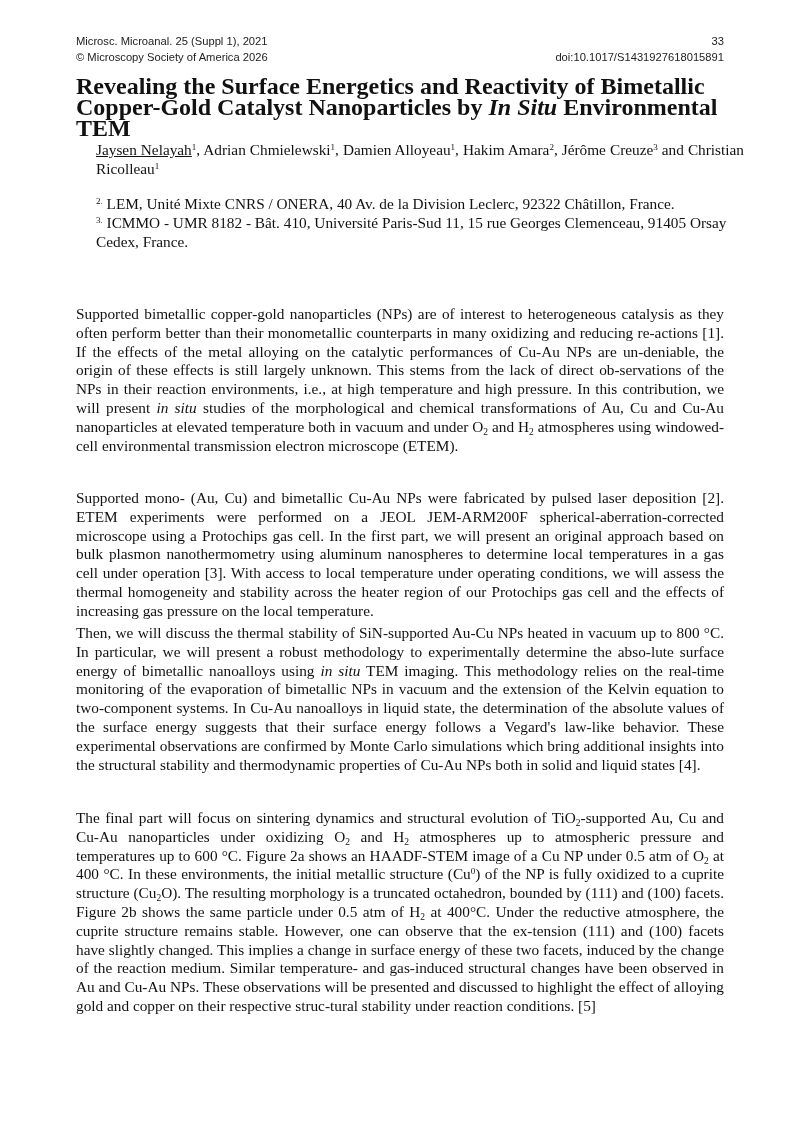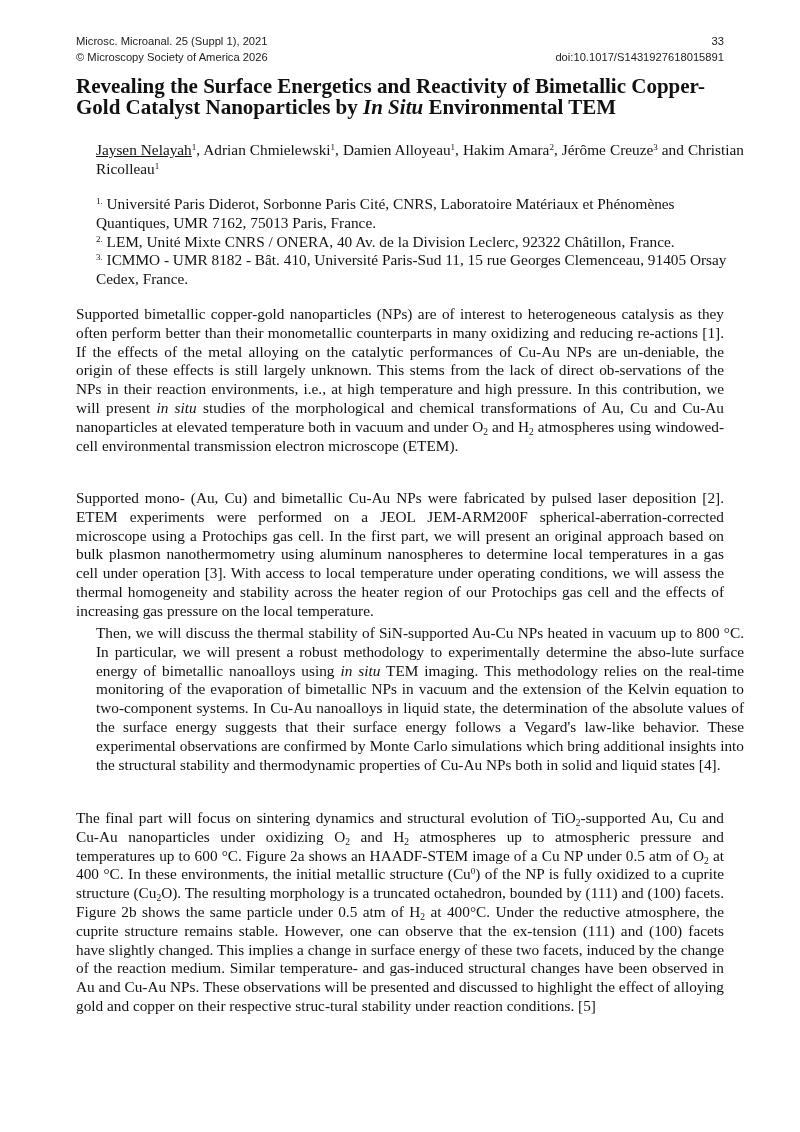--- a/index.html
+++ b/index.html
@@ -1,33 +1,33 @@
 <!DOCTYPE html>
 <html><head>
 <meta charset="utf-8">
 <style>
   html, body { margin: 0; padding: 0; background: #ffffff; }
   body { width: 800px; height: 1132px; position: relative; overflow: hidden; color: #111; }
   .page { position: absolute; left: 76px; top: 0; width: 648px; }
   .header { position: absolute; top: 33px; left: 0; width: 648px; font-family: "Liberation Sans", sans-serif; font-size: 11.2px; line-height: 16px; color: #222; }
   .header .row { display: flex; justify-content: space-between; }
-  .title { position: absolute; top: 76px; left: 0; width: 648px; font-family: "Liberation Serif", serif; font-weight: bold; font-size: 21px; line-height: 21px; color: #111; margin: 0; }
+  .title { position: absolute; top: 76px; left: 0; width: 648px; font-family: "Liberation Serif", serif; font-weight: bold; font-size: 24px; line-height: 21px; color: #111; margin: 0; }
   .title i { font-style: italic; }
   .serif { font-family: "Liberation Serif", serif; font-size: 15.3px; line-height: 18.8px; color: #111; margin-left: 20px; }
   .authors { position: absolute; top: 141px; left: 0; width: 648px; text-align: justify; text-align-last: left; }
   .authors .u { text-decoration: underline; }
   sup { font-size: 9px; line-height: 0; vertical-align: 5px; }
   sub { font-size: 9.5px; line-height: 0; vertical-align: -3px; }
   .affils { position: absolute; top: 195px; left: 0; width: 648px; }
   .affils div { margin: 0; }
   .para { position: absolute; left: 0; width: 648px; text-align: justify; margin: 0; hyphens: manual; }
   .para i { font-style: italic; }
   #p1 { top: 305px; }
   #p2 { top: 489px; }
-  #p3 { top: 624px; margin-left: 20px; }
+  #p3 { top: 624px; }
   #p4 { top: 809px; }
 </style>
 </head>
 <body>
 
 <div class="page">
 
   <div class="header">
     <div class="row">
       <span>Microsc. Microanal. 25 (Suppl 1), 2021</span>
@@ -39,21 +39,20 @@
     </div>
   </div>
 
   <h1 class="title"><span>Revealing the Surface Energetics and Reactivity of Bimetallic Copper-Gold Catalyst Nanoparticles by </span><i>In Situ</i><span> Environmental TEM</span></h1>
 
   <div class="authors serif">
     <span class="u">Jaysen Nelayah</span><sup>1</sup><span>, </span><span>Adrian Chmielewski</span><sup>1</sup><span>, </span><span>Damien Alloyeau</span><sup>1</sup><span>, </span><span>Hakim Amara</span><sup>2</sup><span>, </span><span>Jérôme Creuze</span><sup>3</sup><span> and </span><span>Christian Ricolleau</span><sup>1</sup>
   </div>
 
   <div class="affils serif">
-    <div><sup>1.</sup><span> Université Paris Diderot, Sorbonne Paris Cité, CNRS, Laboratoire Matériaux et Phénomènes Quantiques, UMR 7162, 75013 Paris, France.</span></div>
     <div><sup>2.</sup><span> LEM, Unité Mixte CNRS / ONERA, 40 Av. de la Division Leclerc, 92322 Châtillon, France.</span></div>
     <div><sup>3.</sup><span> ICMMO - UMR 8182 - Bât. 410, Université Paris-Sud 11, 15 rue Georges Clemenceau, 91405 Orsay Cedex, France.</span></div>
   </div>
 
   <p id="p1" class="para serif"><span>Supported bimetallic copper-gold nanoparticles (NPs) are of interest to heterogeneous catalysis as they often perform better than their monometallic counterparts in many oxidizing and reducing re-actions [1]. If the effects of the metal alloying on the catalytic performances of Cu-Au NPs are un-deniable, the origin of these effects is still largely unknown. This stems from the lack of direct ob-servations of the NPs in their reaction environments, i.e., at high temperature and high pressure. In this contribution, we will present </span><i>in situ</i><span> studies of the morphological and chemical transformations of Au, Cu and Cu-Au nanoparticles at elevated temperature both in vacuum and under O</span><sub>2</sub><span> and H</span><sub>2</sub><span> atmospheres using windowed-cell environmental transmission electron microscope (ETEM).</span></p>
 
   <p id="p2" class="para serif">Supported mono- (Au, Cu) and bimetallic Cu-Au NPs were fabricated by pulsed laser deposition [2]. ETEM experiments were performed on a JEOL JEM-ARM200F spherical-aberration-corrected microscope using a Protochips gas cell.  In the first part, we will present an original approach based on bulk plasmon nanothermometry using aluminum nanospheres to determine local temperatures in a gas cell under operation [3]. With access to local temperature under operating conditions, we will assess the thermal homogeneity and stability across the heater region of our Protochips gas cell and the effects of increasing gas pressure on the local temperature.</p>
 
   <p id="p3" class="para serif"><span>Then, we will discuss the thermal stability of SiN-supported Au-Cu NPs heated in vacuum up to 800 °C. In particular, we will present a robust methodology to experimentally determine the abso-lute surface energy of bimetallic nanoalloys using </span><i>in situ</i><span> TEM imaging. This methodology relies on the real-time monitoring of the evaporation of bimetallic NPs in vacuum and the extension of the Kelvin equation to two-component systems. In Cu-Au nanoalloys in liquid state, the determination of the absolute values of the surface energy suggests that their surface energy follows a Vegard's law-like behavior. These experimental observations are confirmed by Monte Carlo simulations which bring additional insights into the structural stability and thermodynamic properties of Cu-Au NPs both in solid and liquid states [4].</span></p>
 

